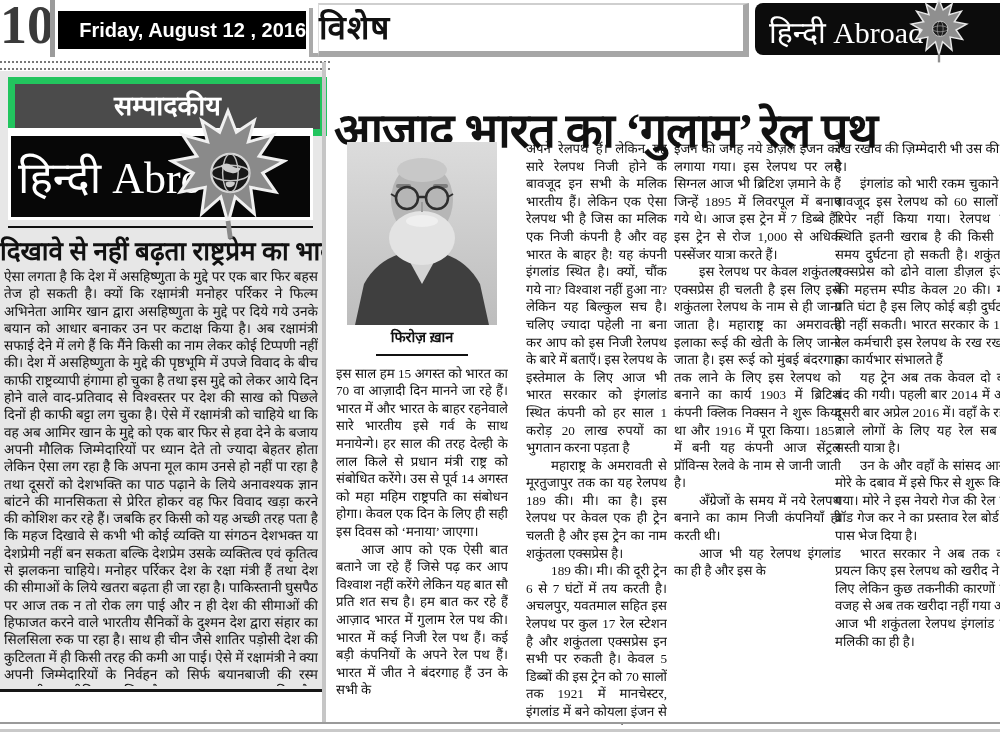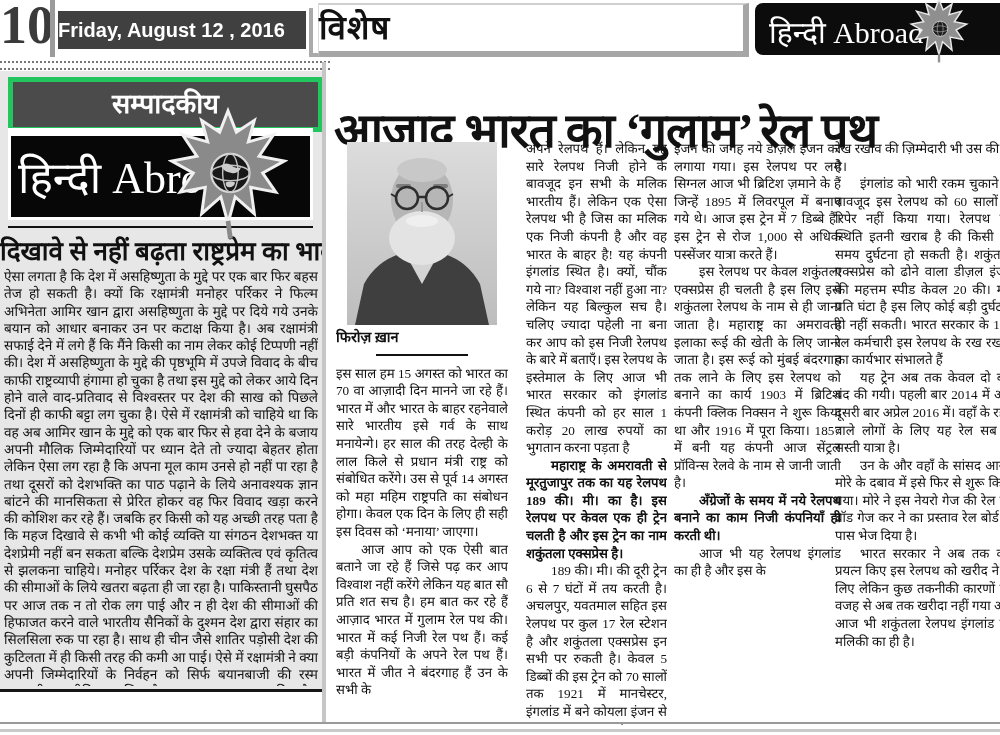--- a/index.html
+++ b/index.html
@@ -3,43 +3,43 @@
 <meta charset="utf-8">
 <style>
   html,body{margin:0;padding:0;background:#fff;}
   .page{position:relative;width:1000px;height:735px;background:#ffffff;overflow:hidden;
         color:#111;font-family:"Liberation Serif","DejaVu Serif",serif;}
 
   
   .pagenum{position:absolute;left:0px;top:-6px;font-size:54px;font-weight:bold;color:#3a3a3a;
            font-family:"Liberation Serif",serif;}
   .mast-vbar{position:absolute;left:50px;top:0;width:5px;height:57px;background:#9b9b9b;}
-  .datebox{position:absolute;left:58px;top:11px;width:248px;height:38px;background:#404040;
+  .datebox{position:absolute;left:58px;top:11px;width:248px;height:38px;background:#000000;
            color:#fff;font-family:"Liberation Sans",sans-serif;font-weight:bold;font-size:20px;
-           text-align:left;line-height:38px;}
+           text-align:right;line-height:38px;}
   .bracketL{position:absolute;left:309px;top:8px;width:24px;height:45px;
             border-left:4px solid #aaa;border-bottom:4px solid #aaa;}
   .sectionbox{position:absolute;left:318px;top:3px;width:424px;height:46px;background:#fff;
               border-top:2px solid #cfcfcf;border-left:1px solid #ddd;
               border-right:6px solid #a6a6a6;border-bottom:6px solid #a6a6a6;
               }
   .sectionbox span{font-size:33px;font-weight:bold;line-height:46px;letter-spacing:1px;}
   .minilogo{position:absolute;left:755px;top:3px;width:262px;height:52px;background:#0c0c0c;
             border-radius:8px 0 0 8px;color:#fff;overflow:visible;}
   .minilogo .mtext{position:absolute;left:14px;top:8px;font-size:30px;white-space:nowrap;}
   .minilogo .latin{font-family:"Liberation Serif",serif;}
   .minilogo svg{position:absolute;left:152px;top:-6px;}
 
   
   .dotted{position:absolute;left:0;top:61px;width:330px;height:5px;
           border-top:2px dotted #777;border-bottom:2px dotted #777;}
   .panel{position:absolute;left:0;top:71px;width:322px;height:618px;background:#e7e7e7;
          border-bottom:3px solid #161616;}
   .edhead{position:absolute;left:8px;top:77px;width:305px;height:45px;background:#4b4b4b;
-          border:5px solid #22c55e;color:#fff;text-align:center;font-size:27px;font-weight:bold;
+          border:7px solid #22c55e;color:#fff;text-align:center;font-size:27px;font-weight:bold;
           line-height:45px;}
   .edlogo{position:absolute;left:8px;top:128px;width:305px;height:92px;background:#fff;
           padding:0;}
   .edlogo .inner{position:absolute;left:3px;top:8px;right:3px;bottom:3px;background:#070707;}
   .edlogo .ltext{position:absolute;left:10px;top:18px;color:#fff;font-size:44px;white-space:nowrap;}
   .edlogo .latin{font-family:"Liberation Serif",serif;}
   .edlogo svg{position:absolute;left:160px;top:-22px;z-index:2;}
   .edrule{position:absolute;left:8px;top:226px;width:305px;height:2px;background:#111;}
   .edheadline{position:absolute;left:0;top:232px;width:322px;text-align:center;
               font-size:26px;font-weight:bold;white-space:nowrap;overflow:hidden;}
@@ -53,23 +53,23 @@
   .headline{position:absolute;left:4px;top:4px;font-size:48px;font-weight:bold;
             white-space:nowrap;letter-spacing:-1px;text-align:center;}
   .col{position:absolute;top:80px;height:585px;overflow:hidden;text-align:justify;
        font-size:13.2px;line-height:17.6px;}
   .c1{left:6px;width:172px;}
   .c2{left:196px;width:141px;}
   .c3{left:344px;width:167px;}
   .c4{left:505px;width:178px;}
   .apara{margin:0;}
   .apara.ind{text-indent:1.9em;}
-  .apara.b{font-weight:bold;}
+  .apara.b{font-weight:normal;}
   .photo{display:block;margin:2px auto 4px auto;}
-  .caption{font-weight:bold;font-size:14.5px;margin-top:2px;}
+  .caption{text-align:center;font-weight:bold;font-size:14.5px;margin-top:2px;}
   .capline{width:92px;height:2px;background:#111;margin:7px auto 9px auto;}
 
   .rule1{position:absolute;left:0;top:722px;width:1000px;height:2px;background:#9a9a9a;}
   .rule2{position:absolute;left:0;top:729px;width:1000px;height:3px;background:#c9c9c9;}
 </style>
 </head>
 <body>
 
 <div class="page">
 

